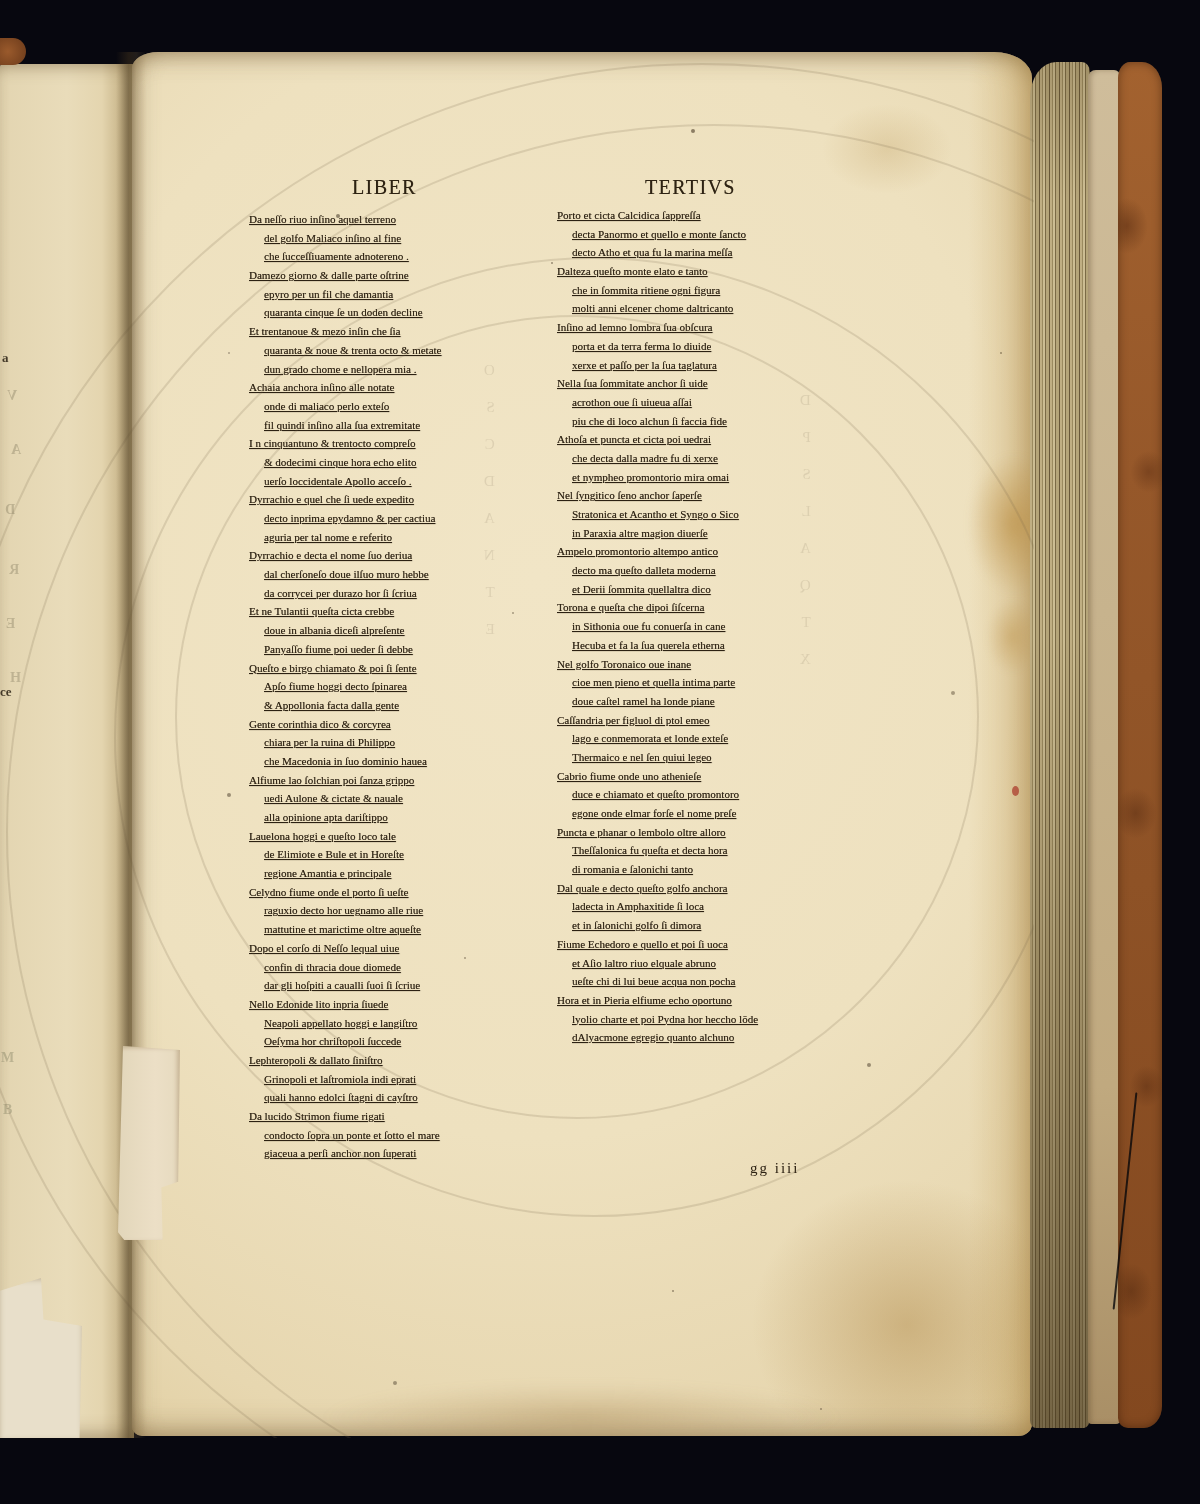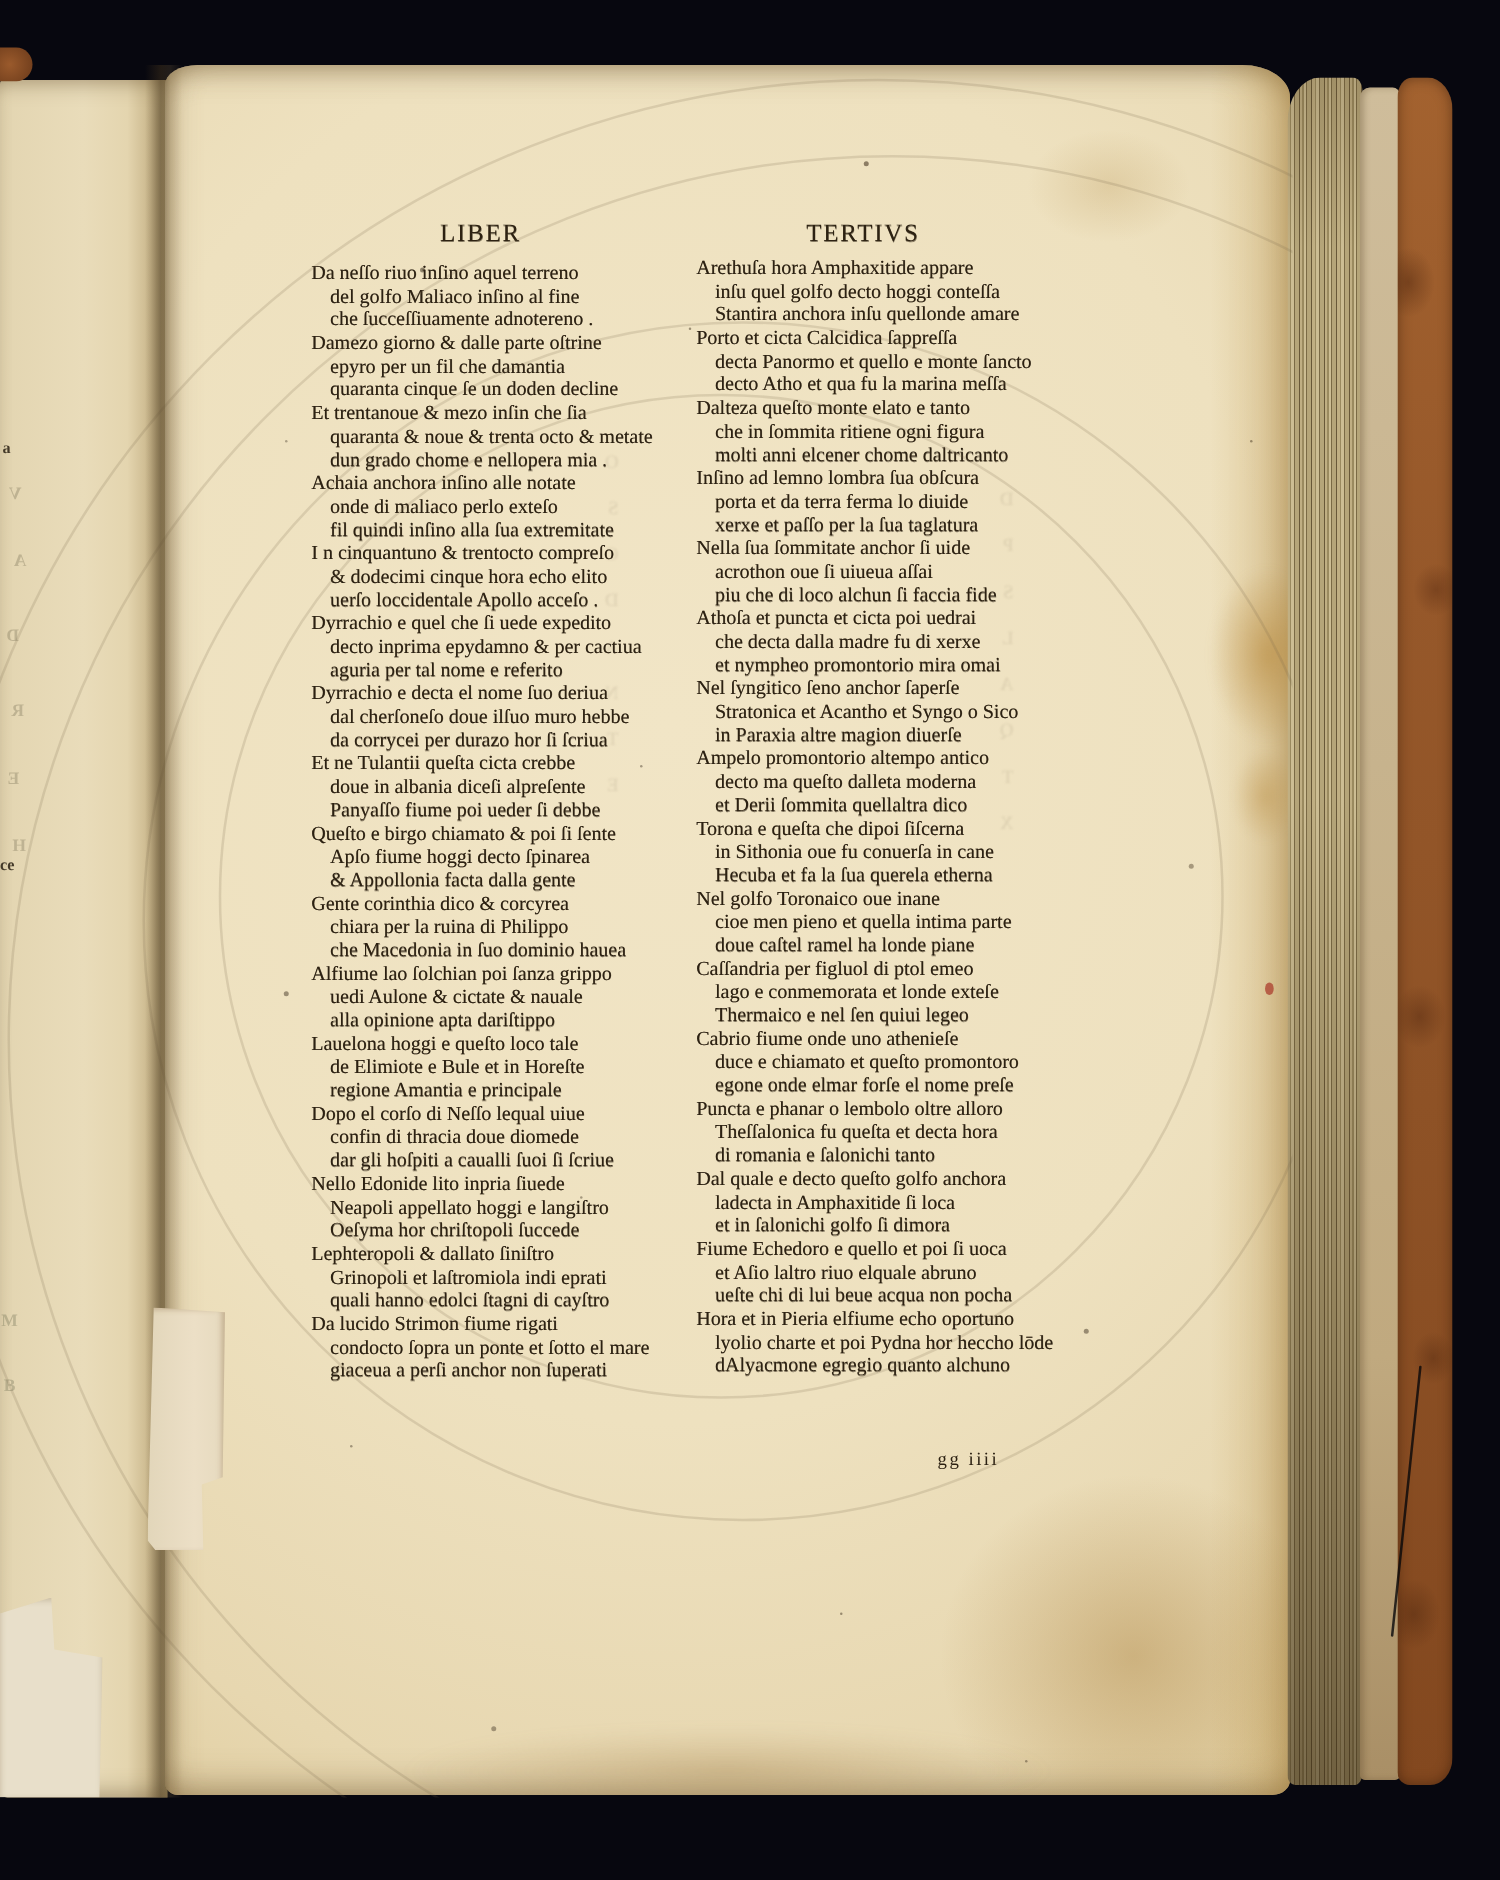--- a/index.html
+++ b/index.html
@@ -53,22 +53,22 @@
       262px 1330px 0 1px rgba(50,38,22,.4),688px 1356px 0 0 rgba(50,38,22,.4),
       148px 1104px 0 0 rgba(50,38,22,.4),820px 640px 0 1px rgba(60,44,24,.4),
       868px 300px 0 0 rgba(60,44,24,.45),96px 300px 0 0 rgba(50,38,22,.35);}
   
   .running-title{
     position:absolute;font-size:20px;letter-spacing:1.4px;color:#2d2212;white-space:nowrap;
     text-shadow:.25px .25px 0 rgba(45,34,18,.55);
   }
   .rt-left{left:220px;top:124px;}
   .rt-right{left:513px;top:124px;}
-  .col{position:absolute;width:308px;font-size:16px;line-height:18.7px;color:#2c2112;
-    text-shadow:.2px .2px 0 rgba(44,33,18,.55);}
+  .col{position:absolute;width:308px;font-size:11px;line-height:18.7px;color:#2c2112;
+    text-shadow:.2px .2px 0 rgba(44,33,18,.55);text-decoration:underline;}
   .col-left{left:117px;top:158px;}
   .col-right{left:425px;top:154px;}
   .verse-line{white-space:nowrap;height:18.7px;}
   .verse-line.indent{padding-left:15px;}
   .quire-signature{position:absolute;left:618px;top:1108px;font-size:15px;letter-spacing:2px;color:#2c2112;}
   
   .bleed-col{position:absolute;color:rgba(105,95,70,.14);font-size:15px;line-height:37px;filter:blur(.7px);transform:scaleX(-1);}
   .bleed-a{left:352px;top:300px;}
   .bleed-b{left:668px;top:330px;}
   .bleed-col span{display:block;}
@@ -225,20 +225,25 @@
           <div class="verse-line">Alfiume lao ſolchian poi ſanza grippo</div>
           <div class="verse-line indent">uedi Aulone &amp; cictate &amp; nauale</div>
           <div class="verse-line indent">alla opinione apta dariſtippo</div>
         </div>
         <div class="tercet">
           <div class="verse-line">Lauelona hoggi e queſto loco tale</div>
           <div class="verse-line indent">de Elimiote e Bule et in Horeſte</div>
           <div class="verse-line indent">regione Amantia e principale</div>
         </div>
         <div class="tercet">
+          <div class="verse-line">Celydno fiume onde el porto ſi ueſte</div>
+          <div class="verse-line indent">raguxio decto hor uegnamo alle riue</div>
+          <div class="verse-line indent">mattutine et marictime oltre aqueſte</div>
+        </div>
+        <div class="tercet">
           <div class="verse-line">Dopo el corſo di Neſſo lequal uiue</div>
           <div class="verse-line indent">confin di thracia doue diomede</div>
           <div class="verse-line indent">dar gli hoſpiti a caualli ſuoi ſi ſcriue</div>
         </div>
         <div class="tercet">
           <div class="verse-line">Nello Edonide lito inpria ſiuede</div>
           <div class="verse-line indent">Neapoli appellato hoggi e langiſtro</div>
           <div class="verse-line indent">Oeſyma hor chriſtopoli ſuccede</div>
         </div>
         <div class="tercet">
@@ -246,25 +251,20 @@
           <div class="verse-line indent">Grinopoli et laſtromiola indi eprati</div>
           <div class="verse-line indent">quali hanno edolci ſtagni di cayſtro</div>
         </div>
         <div class="tercet">
           <div class="verse-line">Da lucido Strimon fiume rigati</div>
           <div class="verse-line indent">condocto ſopra un ponte et ſotto el mare</div>
           <div class="verse-line indent">giaceua a perſi anchor non ſuperati</div>
         </div>
       </div>
     <div class="col col-right">
-        <div class="tercet">
-          <div class="verse-line">Arethuſa hora Amphaxitide appare</div>
-          <div class="verse-line indent">inſu quel golfo decto hoggi conteſſa</div>
-          <div class="verse-line indent">Stantira anchora inſu quellonde amare</div>
-        </div>
         <div class="tercet">
           <div class="verse-line">Porto et cicta Calcidica ſappreſſa</div>
           <div class="verse-line indent">decta Panormo et quello e monte ſancto</div>
           <div class="verse-line indent">decto Atho et qua fu la marina meſſa</div>
         </div>
         <div class="tercet">
           <div class="verse-line">Dalteza queſto monte elato e tanto</div>
           <div class="verse-line indent">che in ſommita ritiene ogni figura</div>
           <div class="verse-line indent">molti anni elcener chome daltricanto</div>
         </div>

